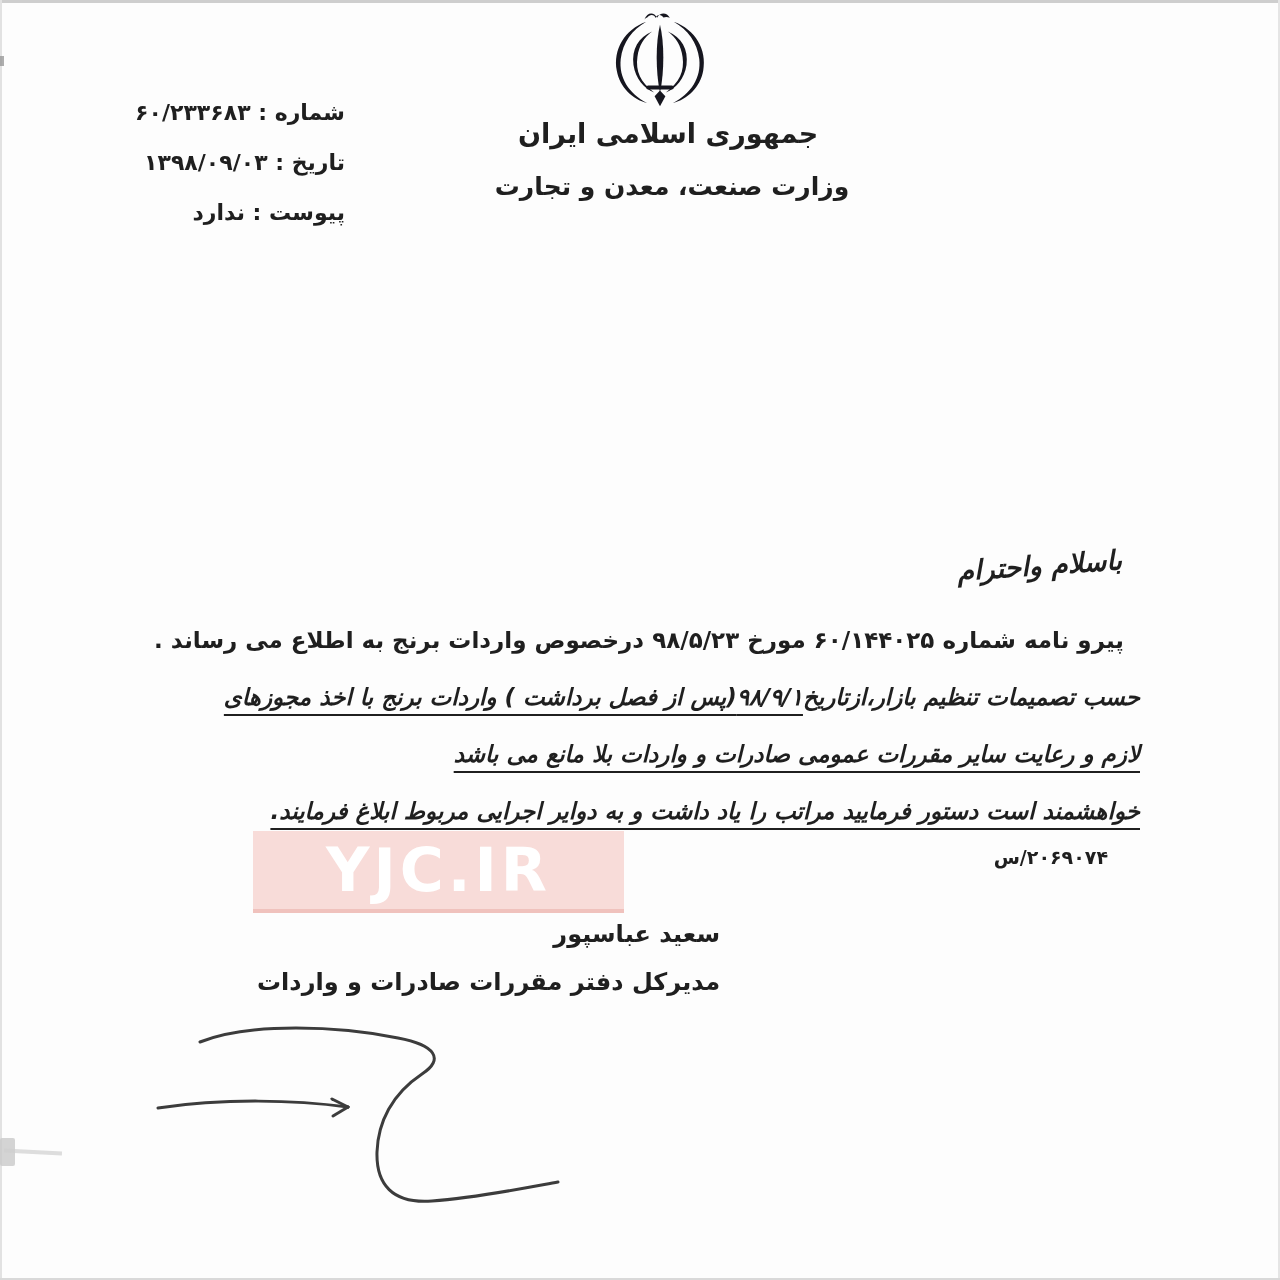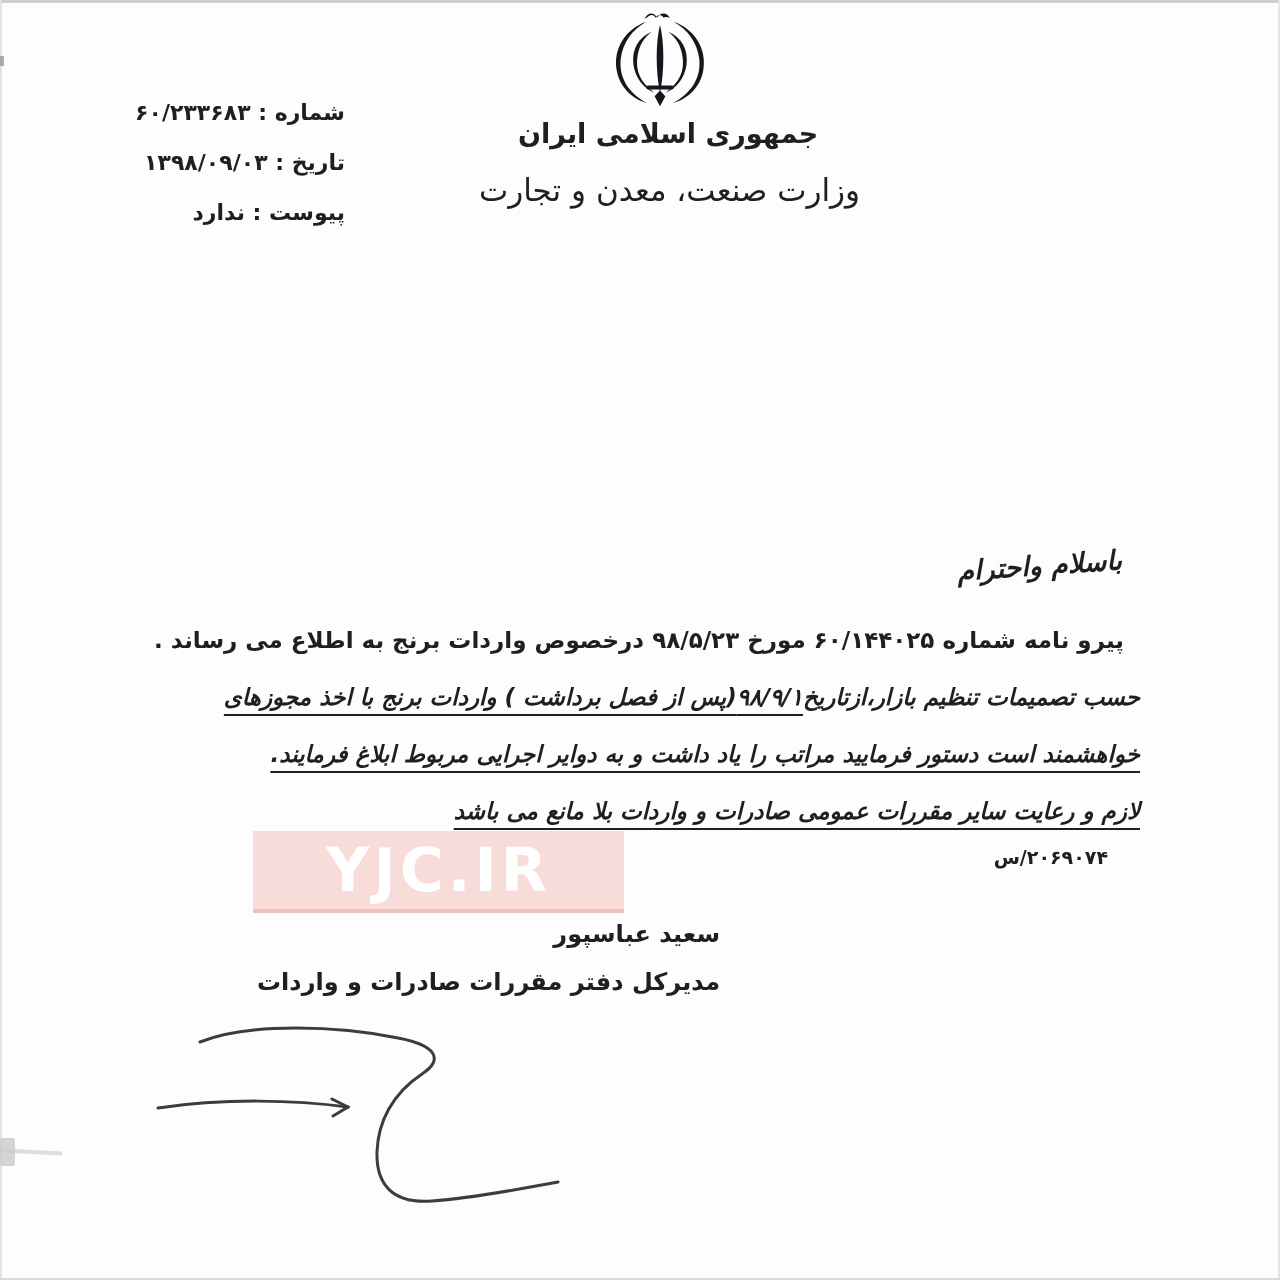--- a/index.html
+++ b/index.html
@@ -28,21 +28,21 @@
   
   .meta{
     position:absolute;top:88px;right:935px;direction:rtl;text-align:right;
     font-weight:bold;font-size:22px;line-height:50px;white-space:nowrap;
   }
   
   .emblem{position:absolute;top:8px;left:600px;width:120px;height:108px;}
   .hdr-republic{position:absolute;top:118px;left:500px;width:336px;text-align:center;
     font-size:27px;font-weight:bold;direction:rtl;white-space:nowrap;}
   .hdr-ministry{position:absolute;top:172px;left:484px;width:376px;text-align:center;
-    font-size:31px;font-weight:normal;direction:rtl;white-space:nowrap;}
+    font-size:25px;font-weight:bold;direction:rtl;white-space:nowrap;}
 
   
   .recipient{position:absolute;top:302px;right:190px;direction:rtl;text-align:right;
     font-weight:bold;font-size:24px;line-height:52px;white-space:nowrap;}
   .recipient .r3{margin-right:126px;}
   .recipient .r4{margin-right:80px;}
 
   
   .salutation{position:absolute;top:550px;right:158px;direction:rtl;font-size:27px;
     font-weight:600;font-style:italic;transform:rotate(-4deg);white-space:nowrap;}
@@ -109,22 +109,22 @@
 
   <div class="hdr-republic">جمهوری اسلامی ایران</div>
   <div class="hdr-ministry">وزارت صنعت، معدن و تجارت</div>
 
 
   <div class="salutation">باسلام واحترام</div>
 
   <div class="body">
     <div class="bl bl1">پیرو نامه شماره ۶۰/۱۴۴۰۲۵ مورخ  ۹۸/۵/۲۳  درخصوص واردات برنج به اطلاع می رساند .</div>
     <div class="bl it"><span>حسب تصمیمات تنظیم بازار،ازتاریخ</span><span class="u">۹۸/۹/۱(پس از فصل برداشت ) واردات برنج با اخذ مجوزهای</span></div>
+    <div class="bl it"><span class="u">لازم و رعایت سایر مقررات عمومی صادرات و واردات بلا مانع می باشد</span></div>
     <div class="bl it"><span class="u">خواهشمند است دستور فرمایید  مراتب را یاد داشت و به دوایر اجرایی مربوط ابلاغ فرمایند.</span></div>
-    <div class="bl it"><span class="u">لازم و رعایت سایر مقررات عمومی صادرات و واردات بلا مانع می باشد</span></div>
   </div>
 
   <div class="ref-note">۲۰۶۹۰۷۴/س</div>
 
   <div class="watermark">
     <span>YJC.IR</span>
   </div>
 
   <div class="signer">
     <div class="signer-name">سعید عباسپور</div>

